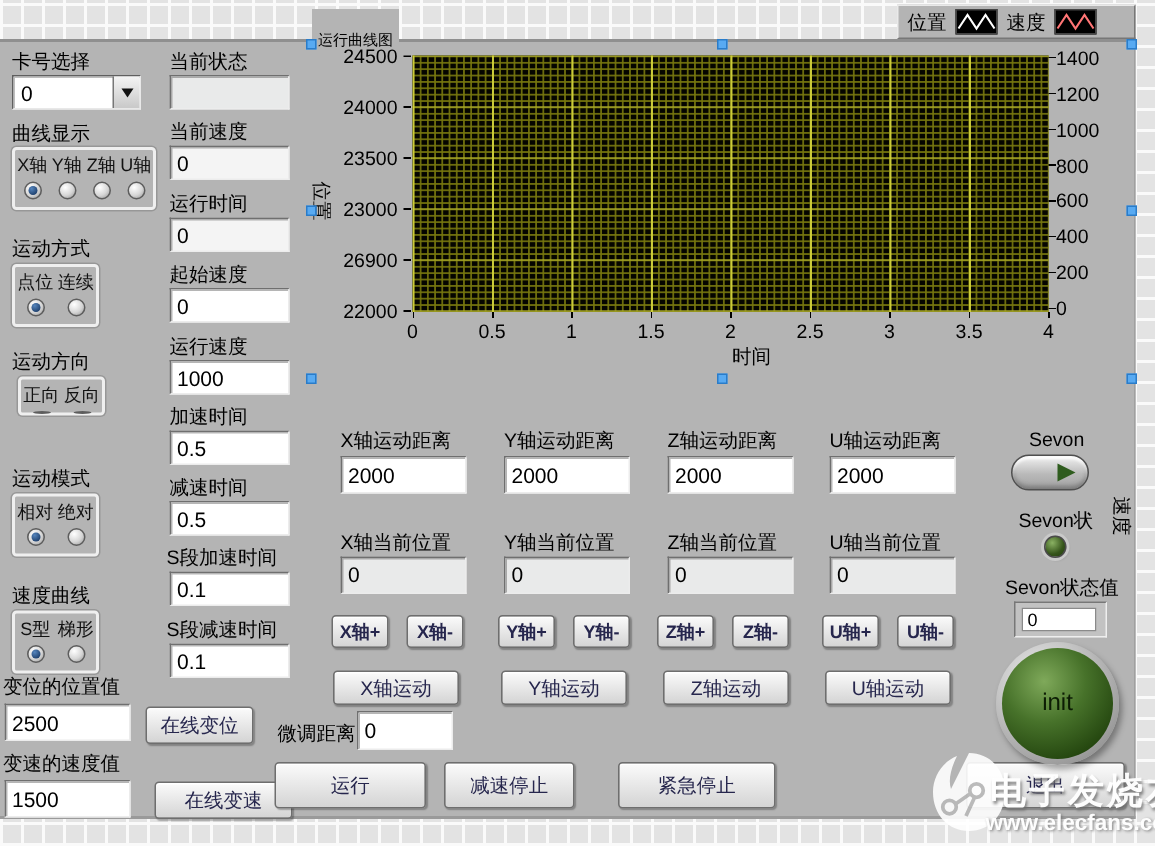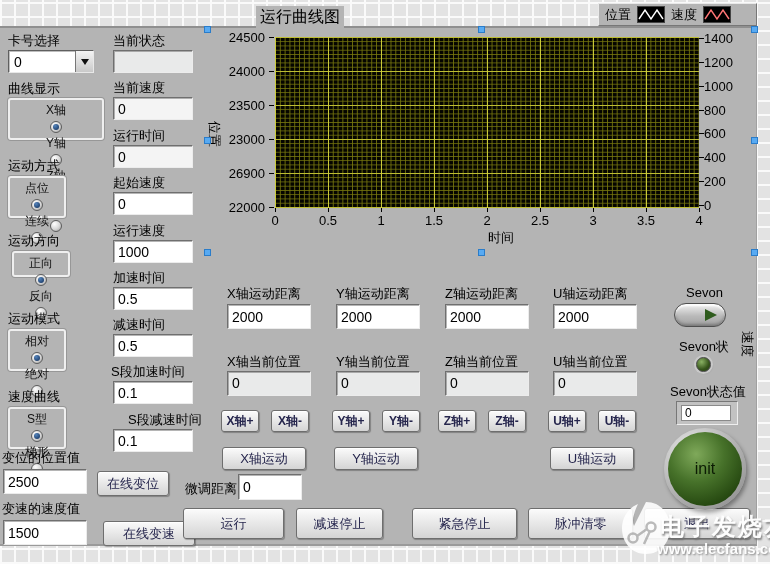--- a/index.html
+++ b/index.html
@@ -34,21 +34,20 @@
     border:1px solid #6e6e6e; border-radius:3px;
     box-shadow: inset 0 1px 0 #ffffff, 1px 1px 1px rgba(0,0,0,.28);
     font-size:13px; color:#26264d; cursor:pointer; white-space:nowrap;
   }
   .btn.small { font-size:12px;font-weight:bold; }
   .rgroup {
     position:absolute; display:flex;
     background:#b4b4b4;
     border:2px solid #efefef; border-radius:3px;
     box-shadow:0 0 0 1px #979797;
-    flex-direction:column;
   }
   .rg-item { flex:1; display:flex; flex-direction:column; align-items:center; padding-top:2px; }
   .rg-lab { font-size:12px; color:#111; white-space:nowrap; }
   .radio {
     width:12px; height:12px; margin-top:2px; border-radius:50%;
     background:radial-gradient(circle at 35% 30%, #ffffff, #d6d6d6 55%, #939393);
     border:1px solid #5d5d5d; position:relative;
   }
   .radio.sel::after {
     content:""; position:absolute; inset:2px; border-radius:50%;
@@ -61,21 +60,21 @@
   }
   .combo-val { font-size:14px; padding:3px 0 0 5px; color:#000; }
   .combo-dd {
     position:absolute; right:0; top:0; bottom:0; width:18px;
     background:linear-gradient(#f4f4f4,#c9c9c9);
     border-left:1px solid #777; display:flex; align-items:center; justify-content:center;
   }
   .tri-down { width:0; height:0; border:4px solid transparent; border-top:6px solid #111; margin-top:5px; }
 
   
-  .graph-title { position:absolute; left:208px; top:6px; padding:1px 4px; font-size:16px; color:#000; background:#b4b4b4;margin-left:48px; }
+  .graph-title { position:absolute; left:208px; top:6px; padding:14px 4px; font-size:10px; color:#000; background:#b4b4b4; }
   .legend {
     position:absolute; left:598px; top:3px; width:159px; height:23px;
     background:#b4b4b4; display:flex; align-items:center; gap:6px; padding:0 6px;
     border:1px solid; border-color:#e9e9e9 #777 #777 #e9e9e9;
   }
   .legend-text { font-size:13px; color:#000; }
   .swatch { width:28px; height:17px; background:#000; border:1px solid #444; display:flex; align-items:center; justify-content:center; }
   .plot {
     position:absolute; left:275px; top:37px; width:424px; height:171px;
     background-color:#050500;
@@ -308,21 +307,21 @@
 
   <span class="lbl" style="left:113px; top:270px">加速时间</span>
   <input class="fld" style="left: 113px; top: 287px; width: 80px;" value="0.5">
 
   <span class="lbl" style="left:113px; top:317px">减速时间</span>
   <input class="fld" style="left: 113px; top: 334px; width: 80px;" value="0.5">
 
   <span class="lbl" style="left:111px; top:364px">S段加速时间</span>
   <input class="fld" style="left: 113px; top: 381px; width: 80px;" value="0.1">
 
-  <span class="lbl" style="left:128px; top:412px">S段减速时间</span>
+  <span class="lbl" style="left:111px; top:412px">S段减速时间</span>
   <input class="fld" style="left: 113px; top: 429px; width: 80px;" value="0.1">
 
   <span class="lbl" style="left:227px; top:286px">X轴运动距离</span>
   <span class="lbl" style="left:336px; top:286px">Y轴运动距离</span>
   <span class="lbl" style="left:445px; top:286px">Z轴运动距离</span>
   <span class="lbl" style="left:553px; top:286px">U轴运动距离</span>
 
   <input class="fld" style="left: 227px; top: 304px; width: 84px; height: 25px;" value="2000">
   <input class="fld" style="left: 336px; top: 304px; width: 84px; height: 25px;" value="2000">
   <input class="fld" style="left: 445px; top: 304px; width: 84px; height: 25px;" value="2000">
@@ -342,29 +341,29 @@
   <div class="btn small" style="left:271px; top:410px; width:38px; height:22px">X轴-</div>
   <div class="btn small" style="left:332px; top:410px; width:38px; height:22px">Y轴+</div>
   <div class="btn small" style="left:382px; top:410px; width:38px; height:22px">Y轴-</div>
   <div class="btn small" style="left:438px; top:410px; width:38px; height:22px">Z轴+</div>
   <div class="btn small" style="left:488px; top:410px; width:38px; height:22px">Z轴-</div>
   <div class="btn small" style="left:548px; top:410px; width:38px; height:22px">U轴+</div>
   <div class="btn small" style="left:598px; top:410px; width:38px; height:22px">U轴-</div>
 
   <div class="btn" style="left:222px; top:447px; width:84px; height:23px">X轴运动</div>
   <div class="btn" style="left:334px; top:447px; width:84px; height:23px">Y轴运动</div>
+  <div class="btn" style="left:442px; top:447px; width:84px; height:23px">Z轴运动</div>
   <div class="btn" style="left:550px; top:447px; width:84px; height:23px">U轴运动</div>
 
   <span class="lbl" style="left:185px; top:481px">微调距离</span>
   <input class="fld" style="left: 238px; top: 474px; width: 64px; height: 26px;" value="0">
 
   <div class="btn" style="left:183px; top:508px; width:101px; height:31px">运行</div>
   <div class="btn" style="left:296px; top:508px; width:87px; height:31px">减速停止</div>
   <div class="btn" style="left:412px; top:508px; width:105px; height:31px">紧急停止</div>
-  <div class="btn" style="left:528px; top:508px; width:105px; height:31px">脉冲清零</div>
   <div class="btn" style="left:644px; top:508px; width:106px; height:31px">退出</div>
 
   <span class="lbl" style="left:686px; top:285px">Sevon</span>
   <div class="switch">
     <span class="switch-arrow"></span>
   </div>
 
   <span class="lbl" style="left:679px; top:339px">Sevon状</span>
   <div class="led"></div>
 

